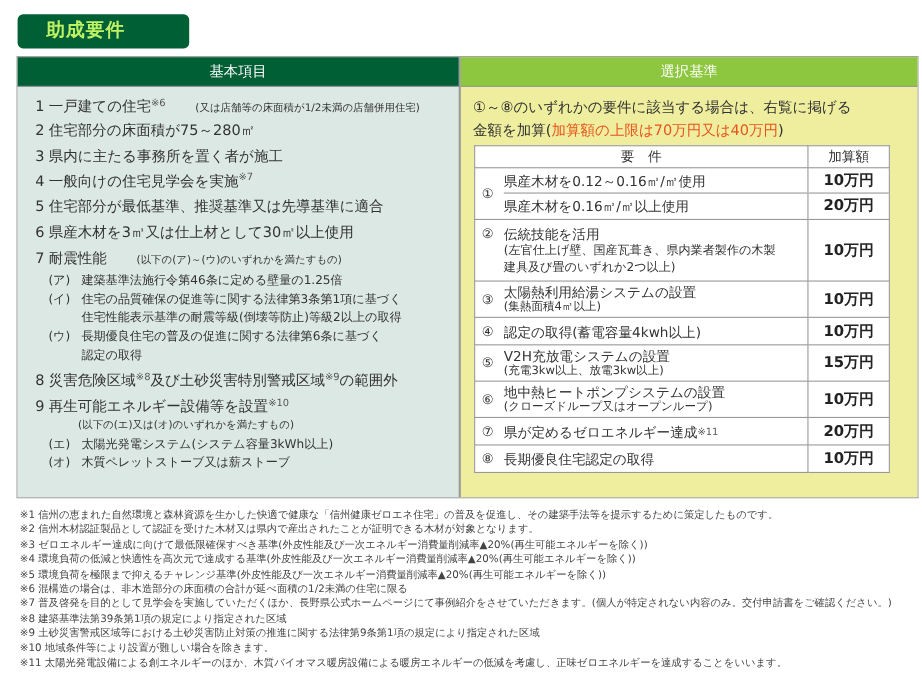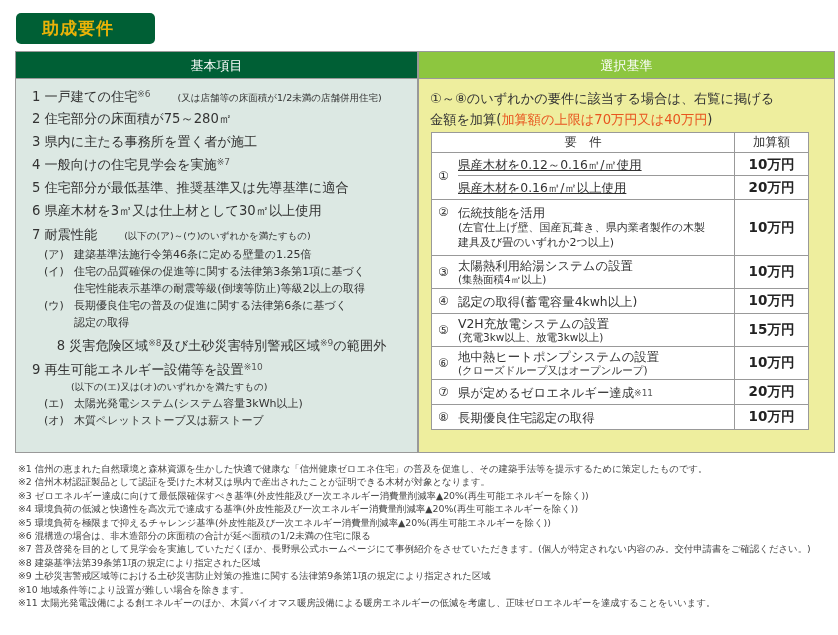--- a/index.html
+++ b/index.html
@@ -1,22 +1,22 @@
 <!DOCTYPE html>
 <html><head>
 <meta charset="utf-8">
 <style>
   * { box-sizing: border-box; margin: 0; padding: 0; }
   body {
     width: 838px; height: 635px; background: #ffffff; position: relative; overflow: hidden;
     font-family: "DejaVu Sans", "Liberation Sans", sans-serif; color: #333333;
   }
   .title-badge {
-    position: absolute; left: 16px; top: 13px; width: 139px; height: 31px;
-    background: #005f35; border-radius: 5px; color: #eab308;
+    position: absolute; left: 16px; top: 13px; width: 156px; height: 31px;
+    background: #005f35; border-radius: 5px; color: #bef264;
     font-size: 17px; font-weight: bold; line-height: 31px; padding-left: 26px; letter-spacing: 1px;
   }
   .main-table {
     position: absolute; left: 15px; top: 51px; width: 820px; height: 402px;
     border: 1px solid #999; display: flex;
   }
   .col-left { width: 403px; height: 100%; background: #dce8e3; border-right: 2px solid #999; position: relative; }
   .col-right { flex: 1; height: 100%; background: #eeee9e; position: relative; }
   .head-left {
     height: 27px; background: #005f35; color: #fff; text-align: center;
@@ -47,21 +47,21 @@
   .inner-table td.req { padding-left: 6px; color: #333; }
   .inner-table td.amt { width: 74px; text-align: center; font-weight: bold; font-size: 13.5px; color: #222; }
   .req-flex { display: flex; align-items: center; }
   .circ { width: 20px; flex-shrink: 0; font-size: 12px; }
   .req-main { line-height: 15px; white-space: nowrap; }
   .req-sub { font-size: 10.5px; line-height: 13px; white-space: nowrap; }
   .split-row td.req-split { padding: 0; }
   .split-inner { display: flex; height: 100%; }
   .split-circ { width: 26px; display: flex; align-items: center; padding-left: 6px; font-size: 12px; }
   .split-lines { flex: 1; display: flex; flex-direction: column; }
-  .split-lines div { height: 23px; line-height: 23px; white-space: nowrap; text-decoration: underline; }
+  .split-lines div { height: 23px; line-height: 23px; white-space: nowrap; }
   .split-lines div:first-child { border-bottom: 1px solid #999; }
   .amt-line { height: 23px; line-height: 23px; }
   .amt-line:first-child { border-bottom: 1px solid #999; }
 
   .footnotes { position: absolute; left: 18px; top: 462px; right: 4px; font-size: 9.4px; color: #444; line-height: 13.4px; }
   .footnote { white-space: nowrap; display: block; }
 </style>
 </head>
 <body>
 
@@ -106,21 +106,21 @@
             <span>住宅性能表示基準の耐震等級(倒壊等防止)等級2以上の取得</span>
           </div>
         <div class="sub-item">
           <span class="sub-label">(ウ)</span>
             <span>長期優良住宅の普及の促進に関する法律第6条に基づく</span>
         </div>
         <div class="sub-item sub-cont">
             <span>認定の取得</span>
           </div>
       </div>
-      <div class="basic-item" style="height:24px;text-align:center;">
+      <div class="basic-item" style="height:24px;">
         <span class="num">8</span><span>災害危険区域</span><span class="sup">※8</span><span>及び土砂災害特別警戒区域</span><span class="sup">※9</span><span>の範囲外</span>
       </div>
       <div class="basic-item" style="height:18px;">
         <span class="num">9</span><span>再生可能エネルギー設備等を設置</span><span class="sup">※10</span>
       </div>
       <div class="small-note" style="padding-left:12px; height:16px; line-height:16px;">(以下の(エ)又は(オ)のいずれかを満たすもの)</div>
       <div class="sub-list" style="padding-left:12px;">
         <div class="sub-item">
           <span class="sub-label">(エ)</span>
             <span>太陽光発電システム(システム容量3kWh以上)</span>

